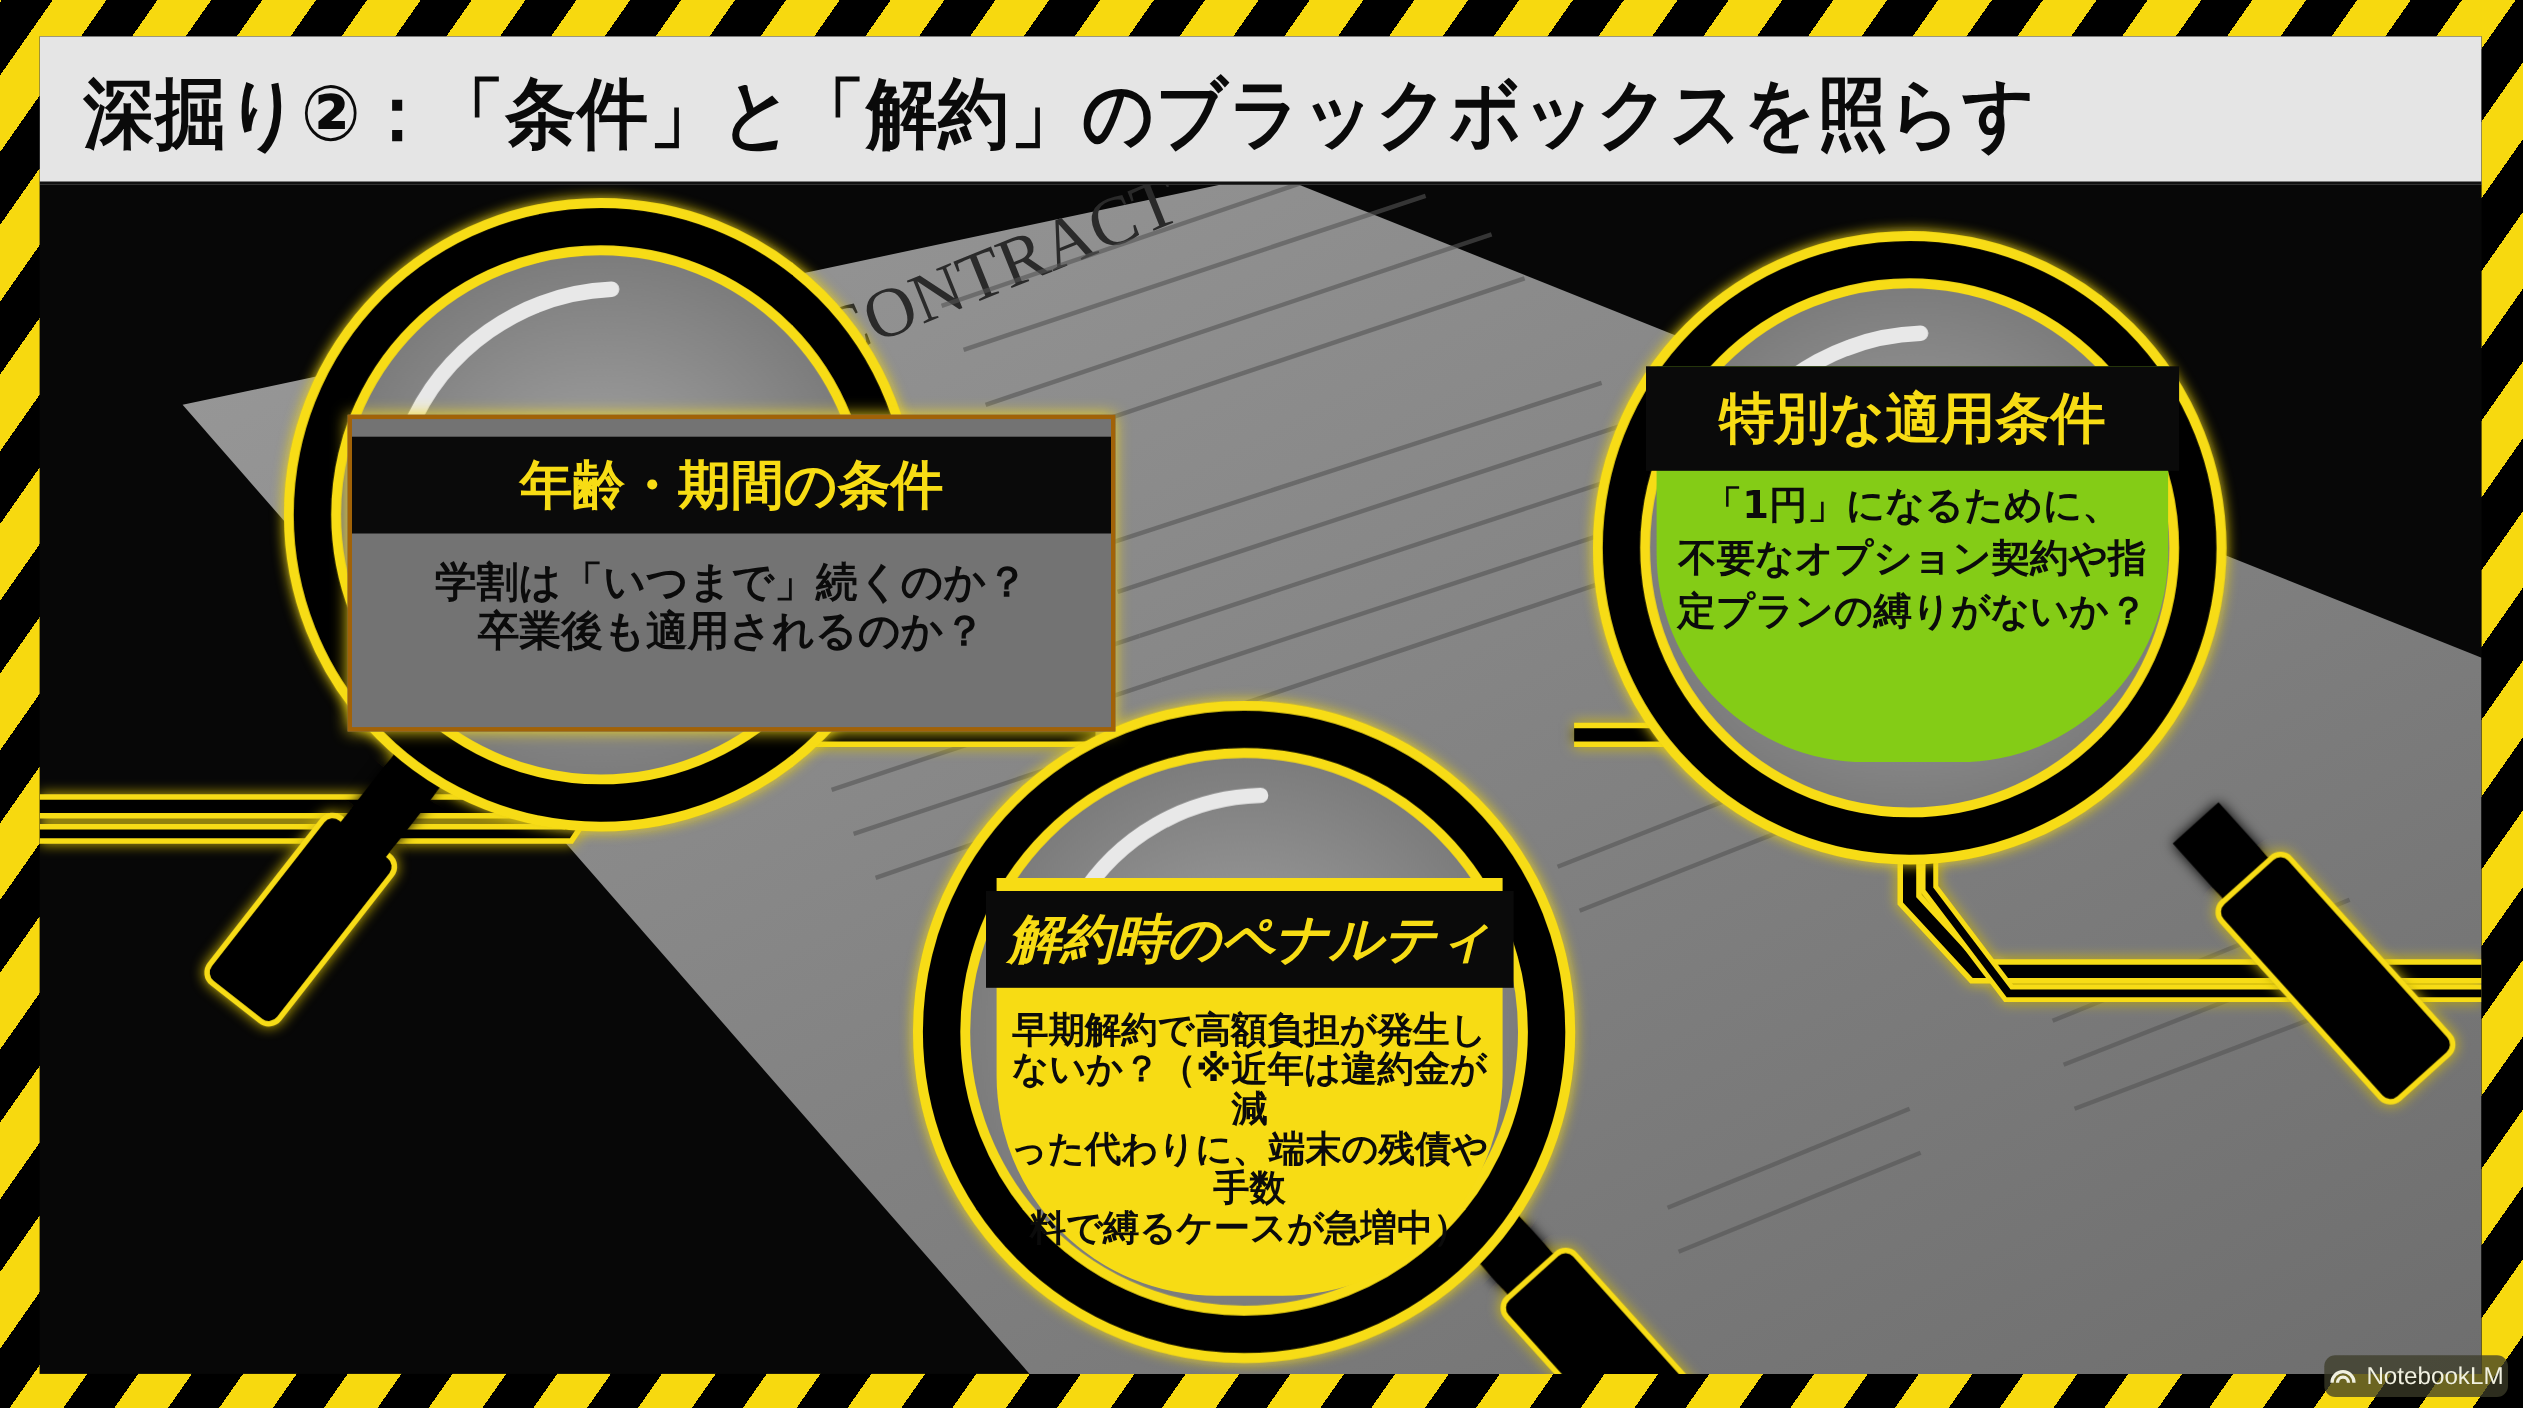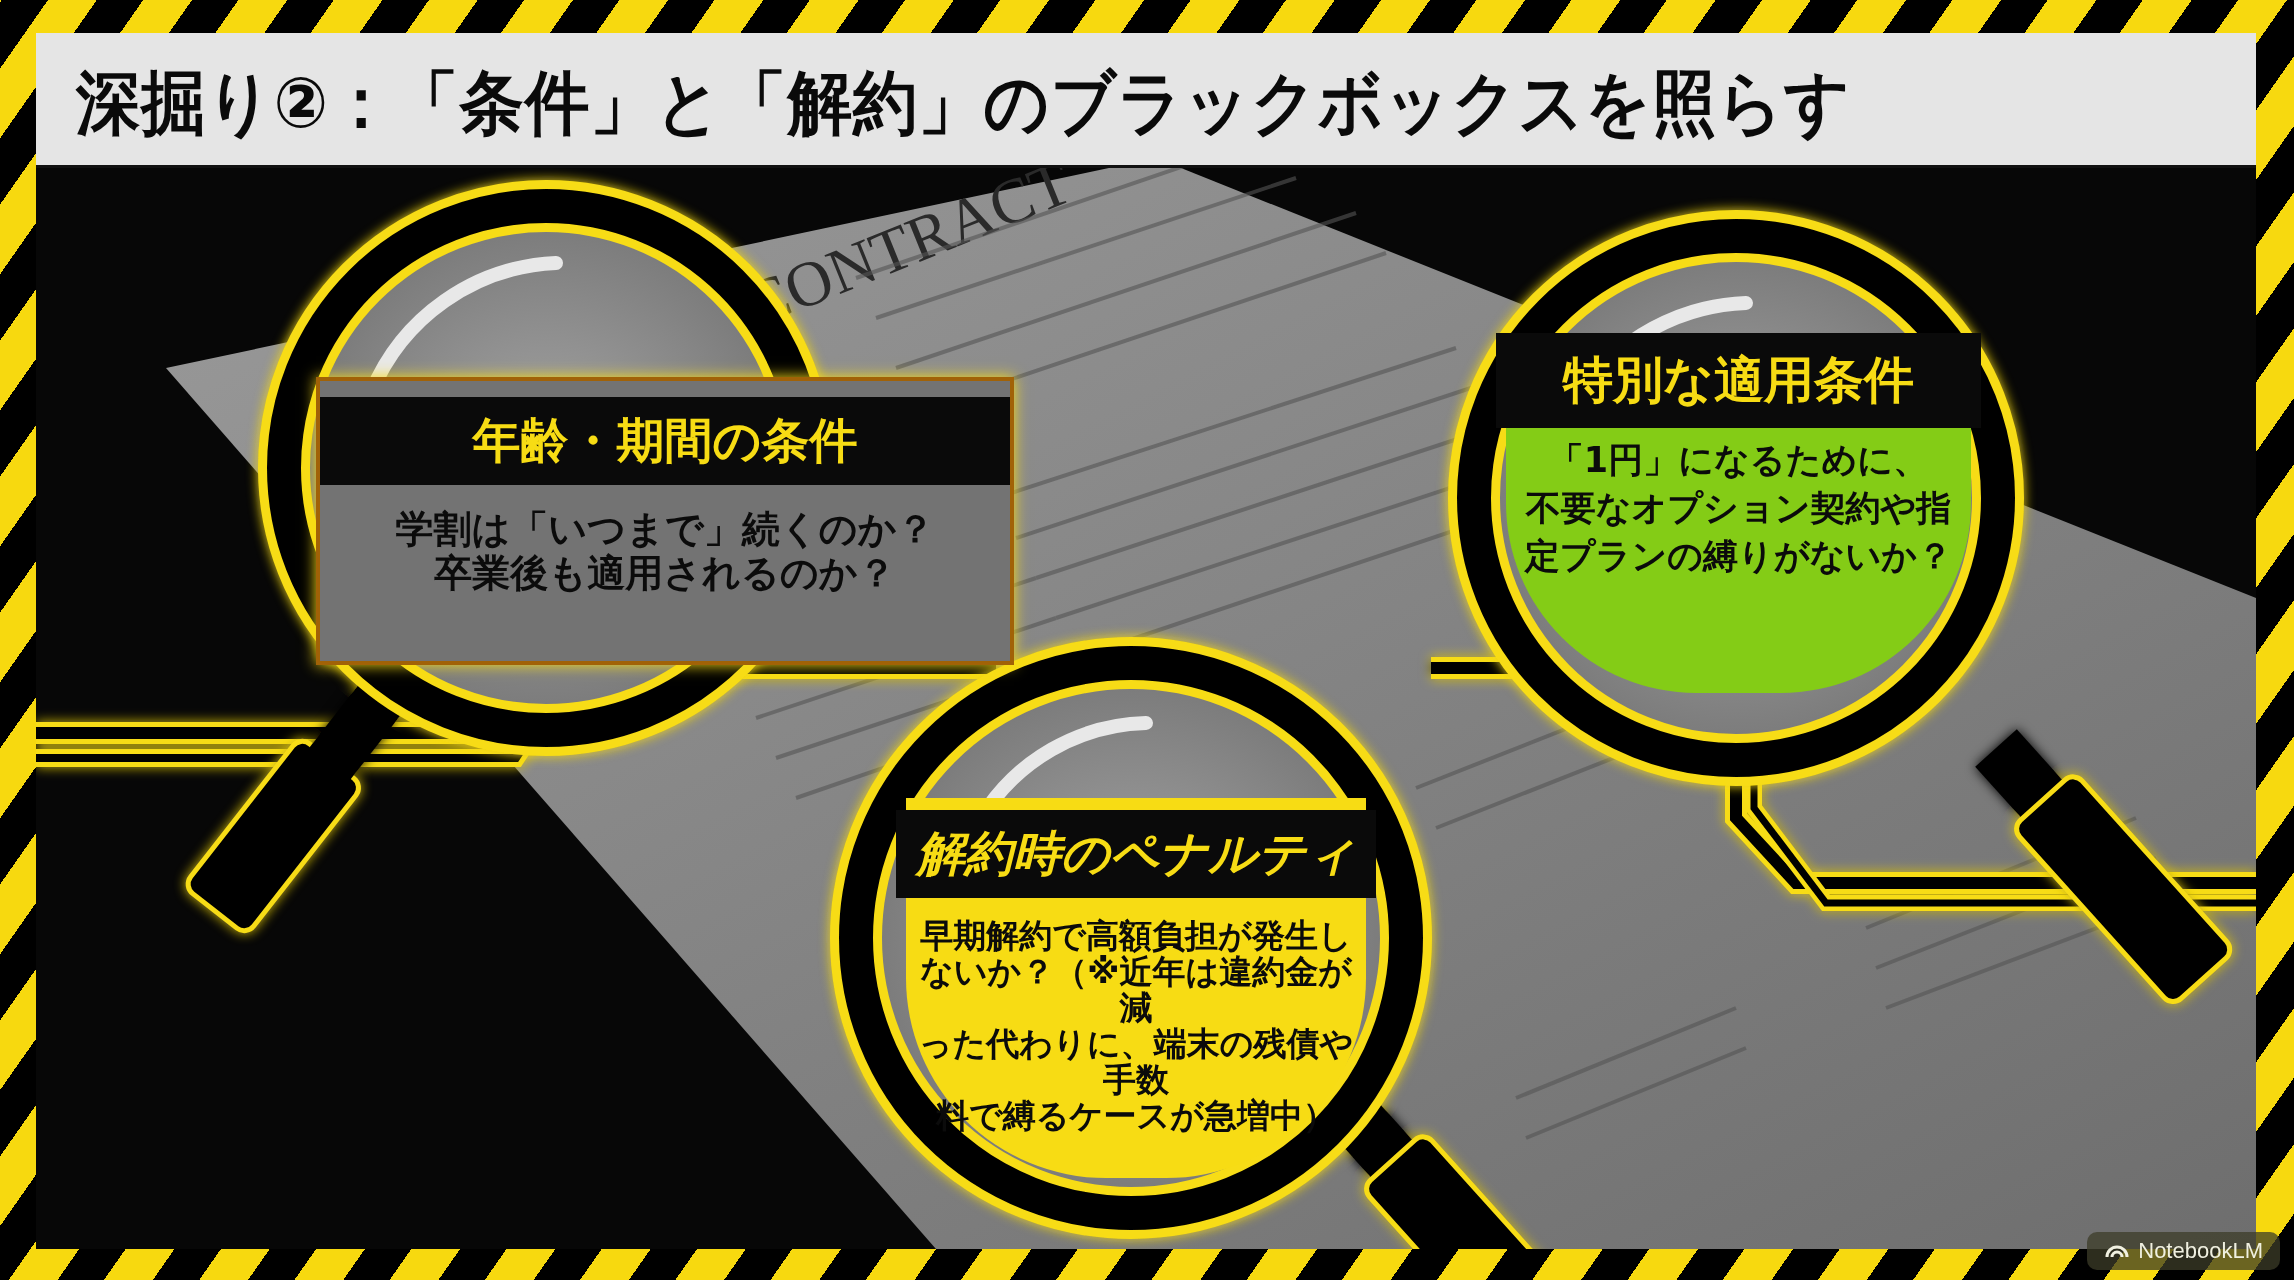--- a/index.html
+++ b/index.html
@@ -10,21 +10,21 @@
   .frame { position:absolute; left:36px; top:33px; width:2220px; height:1216px; background:#070707; overflow:hidden; }
   .titlebar { position:absolute; left:0; top:0; width:100%; height:132px; background:#e5e5e5;
     border-bottom:3px solid #111; z-index:5; }
   .title { position:absolute; left:40px; top:24px; font-size:70px; font-weight:bold; color:#0a0a0a;
     letter-spacing:1px; white-space:nowrap; transform:scaleX(0.92); transform-origin:left center; }
   .scene { position:absolute; left:0; top:135px; width:100%; height:1081px; }
   svg { position:absolute; left:0; top:0; }
   .box { position:absolute; text-align:center; color:#0b0b0b; font-weight:bold; }
   .box .head { background:#0a0a0a; color:#f7dc14; font-weight:bold; white-space:nowrap; }
   .box .body { white-space:pre-line; }
-  .badge { position:absolute; right:14px; bottom:10px; padding:6px 17px; border-radius:10px;
+  .badge { position:absolute; right:14px; bottom:10px; padding:6px 4px; border-radius:10px;
     background:rgba(60,60,40,0.75); color:#f0f0e0; font-size:22px; display:flex; align-items:center; gap:8px;
     font-family:"Liberation Sans", sans-serif; }
 </style>
 </head>
 <body>
 
 <div class="hazard"></div>
 
 <div class="frame">
   <div class="titlebar">

